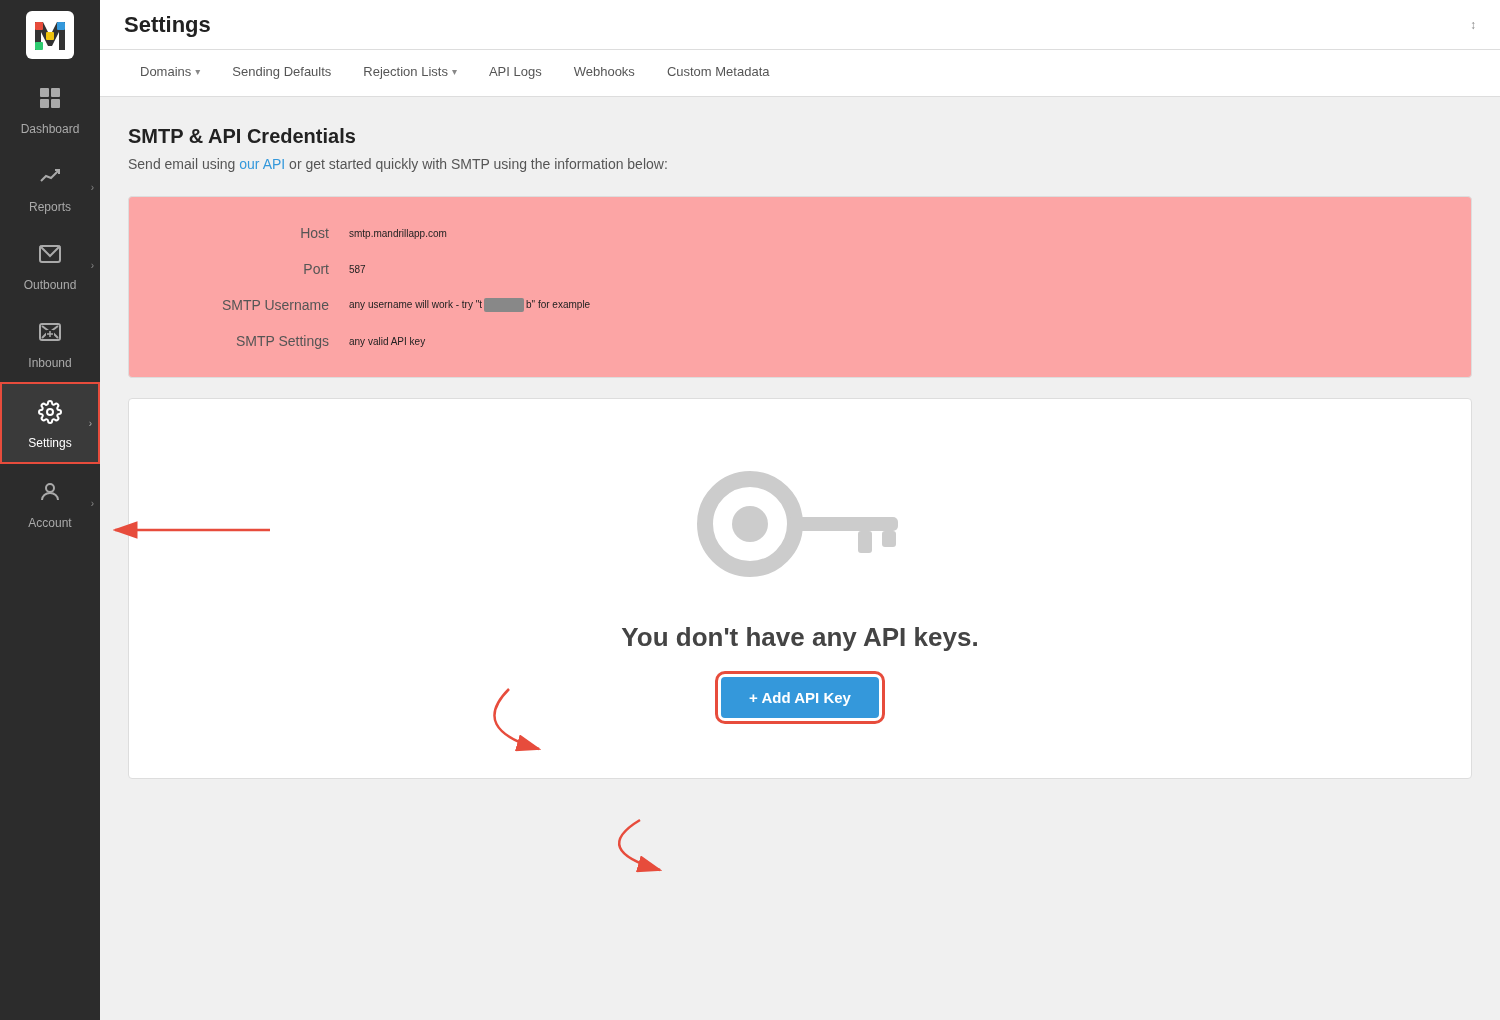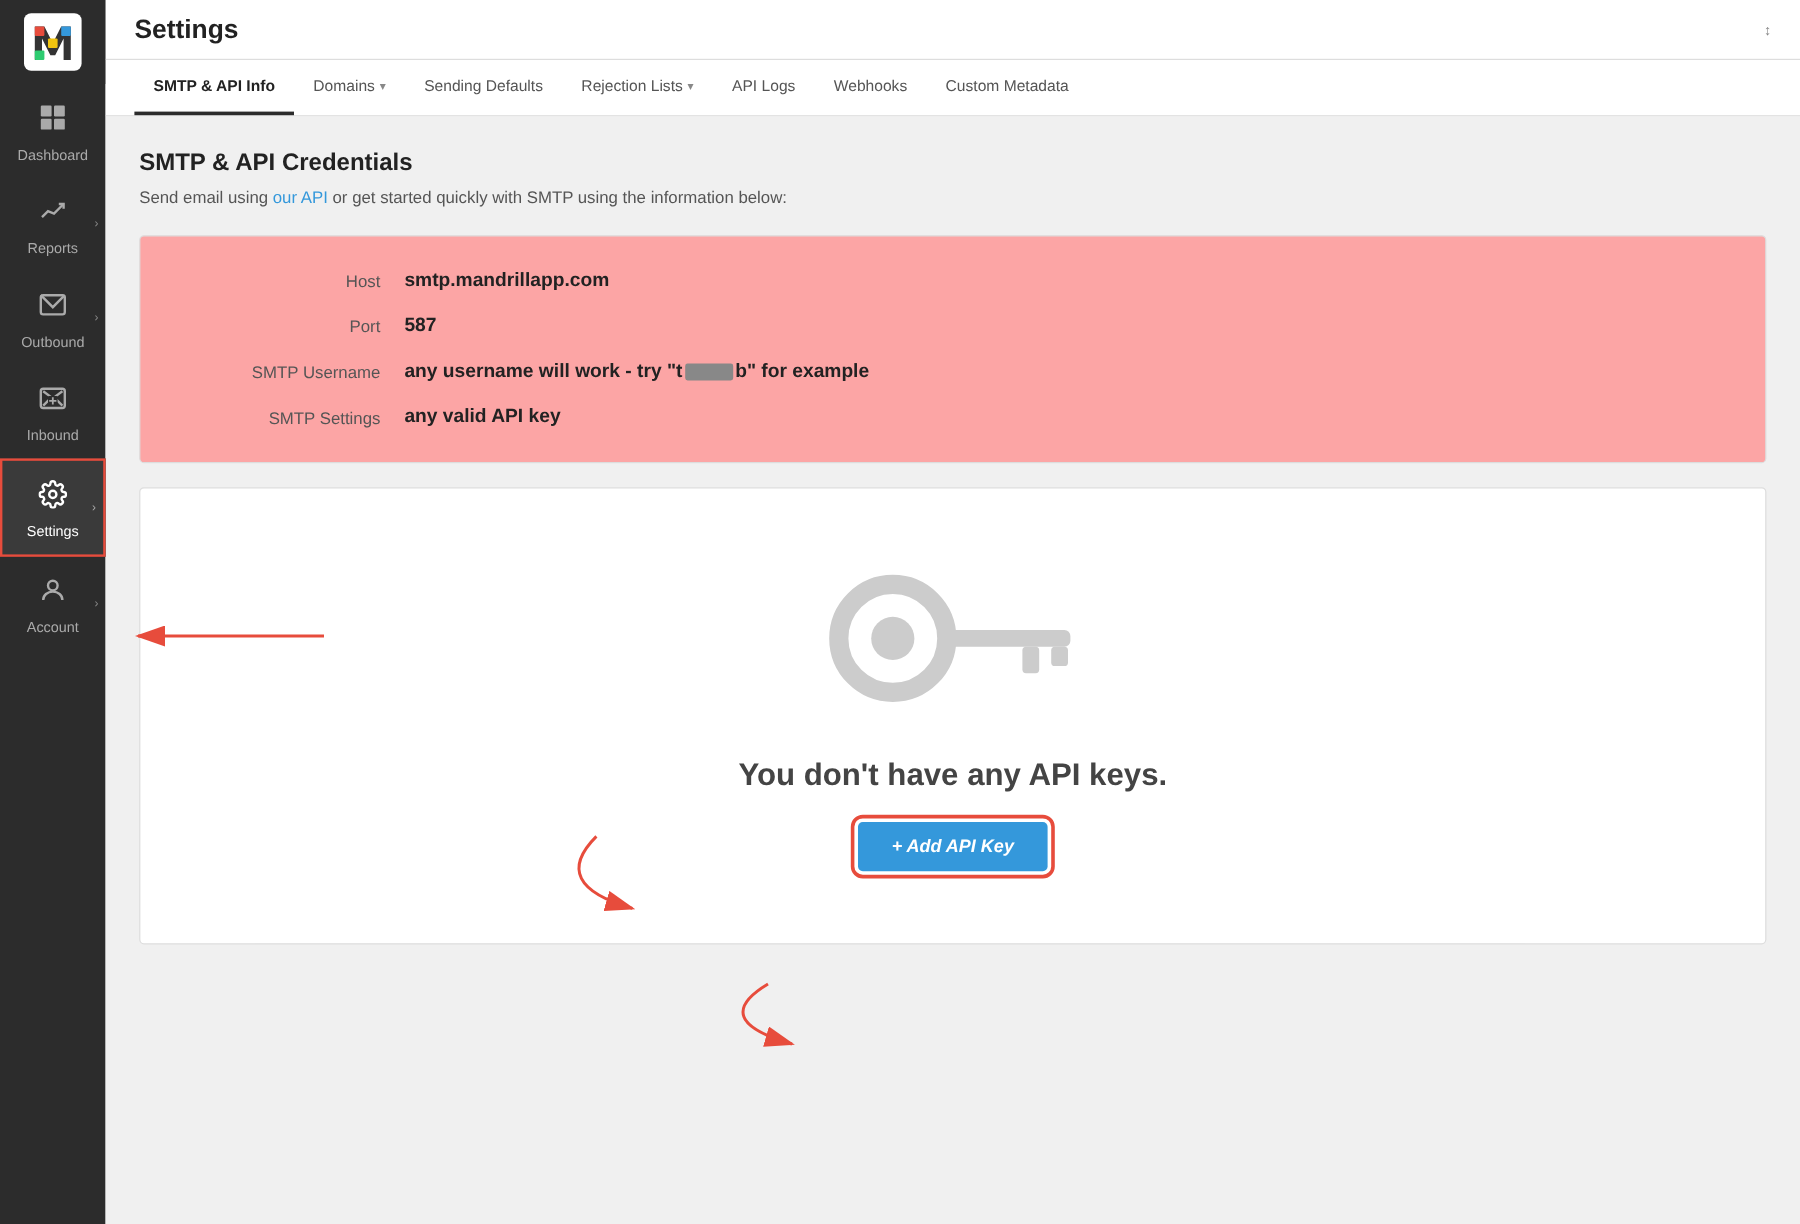--- a/index.html
+++ b/index.html
@@ -1,20 +1,20 @@
 <!DOCTYPE html>
 <html><head>
   <meta charset="utf-8">
   <style>
     * { margin: 0; padding: 0; box-sizing: border-box; }
     body { font-family: -apple-system, BlinkMacSystemFont, 'Segoe UI', Helvetica, Arial, sans-serif; font-size: 14px; background: #f0f0f0; display: flex; width: 1500px; height: 1020px; overflow: hidden; }
 
     
     .sidebar {
-      width: 88px;
+      width: 100px;
       background: #2c2c2c;
       display: flex;
       flex-direction: column;
       align-items: center;
       padding-top: 0;
       flex-shrink: 0;
     }
     .sidebar-logo {
       width: 100px;
       height: 70px;
@@ -166,23 +166,23 @@
     .info-row:last-child { margin-bottom: 0; }
     .info-label {
       width: 180px;
       text-align: right;
       color: #555;
       font-weight: 400;
       padding-right: 20px;
       flex-shrink: 0;
     }
     .info-value {
-      font-weight: 700;
+      font-weight: 400;
       color: #222;
-      font-size: 16px;
+      font-size: 10px;
     }
     .info-value .redact {
       display: inline-block;
       background: #888;
       width: 40px;
       height: 14px;
       vertical-align: middle;
       margin: 0 2px;
       border-radius: 2px;
     }
@@ -217,21 +217,20 @@
       background: #3498db;
       color: white;
       border: none;
       padding: 12px 28px;
       font-size: 15px;
       font-weight: 600;
       border-radius: 4px;
       cursor: pointer;
       outline: 3px solid #e74c3c;
       outline-offset: 3px;
-      font-style: italic;
     }
 
     
     .sidebar-item.settings-active {
       border: 2px solid #e74c3c;
       background: #3a3a3a;
       color: white;
     }
   </style>
 </head>
@@ -325,23 +324,20 @@
 </div>
 
 <div class="main">
 
   <div class="topbar">
     <span class="topbar-title">Settings</span>
     <span class="topbar-right">↕</span>
   </div>
 
   <div class="nav-tabs">
-    <div class="nav-tab active">
-      <span>SMTP &amp; API Info</span>
-    </div>
     <div class="nav-tab">
       <span>Domains</span>
       <span class="caret">▾</span>
     </div>
     <div class="nav-tab">
       <span>Sending Defaults</span>
     </div>
     <div class="nav-tab">
       <span>Rejection Lists</span>
       <span class="caret">▾</span>

